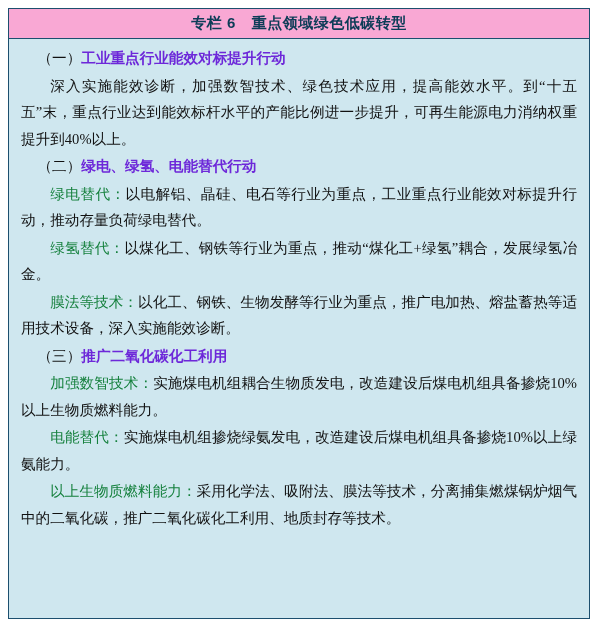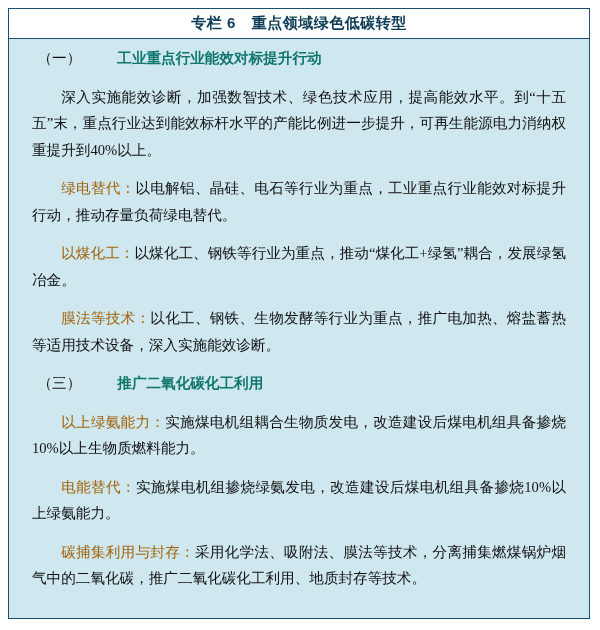--- a/index.html
+++ b/index.html
@@ -20,21 +20,21 @@
     width: 582px;
     height: 611px;
     box-sizing: border-box;
     border: 1px solid #1c4f6e;
     background: #cfe7ef;
   }
   .title-bar {
     height: 30px;
     box-sizing: border-box;
     border-bottom: 1px solid #1c4f6e;
-    background: #ffffff;
+    background: #f9a8d4;
     display: flex;
     align-items: center;
     justify-content: center;
   }
   .title-text {
     font-family: "Liberation Sans", sans-serif;
     font-weight: bold;
     font-size: 15px;
     color: #0d3c57;
     letter-spacing: 0.5px;
@@ -46,76 +46,78 @@
   .content {
     padding: 6px 11px 0 11px;
     box-sizing: border-box;
   }
   .para {
     font-size: 14.6px;
     line-height: 26.5px;
     color: #111111;
     text-align: justify;
     text-justify: inter-ideograph;
-    margin: 12px;
+    margin: 1px;
   }
   .indent {
     text-indent: 2em;
   }
   .heading {
     font-size: 14.6px;
     line-height: 26.5px;
     color: #111111;
     text-indent: 1.2em;
     margin: 0;
   }
   .bold-green {
-    color: #0f766e;
+    color: #6d28d9;
     font-weight: bold;
-    margin-left: 36px;
   }
   .lead {
-    color: #a16207;
+    color: #15803d;
   }
 </style>
 </head>
 <body>
 
 <div class="box">
 
   <div class="title-bar">
     <div class="title-text">
       <span>专栏 6</span><span class="gap"></span><span>重点领域绿色低碳转型</span>
     </div>
   </div>
 
   <div class="content">
 
     <p class="heading">
       <span>（一）</span><span class="bold-green">工业重点行业能效对标提升行动</span>
     </p>
     <p class="para indent">深入实施能效诊断，加强数智技术、绿色技术应用，提高能效水平。到“十五五”末，重点行业达到能效标杆水平的产能比例进一步提升，可再生能源电力消纳权重提升到40%以上。</p>
 
+    <p class="heading">
+      <span>（二）</span><span class="bold-green">绿电、绿氢、电能替代行动</span>
+    </p>
     <p class="para indent">
       <span class="lead">绿电替代：</span><span>以电解铝、晶硅、电石等行业为重点，工业重点行业能效对标提升行动，推动存量负荷绿电替代。</span>
     </p>
     <p class="para indent">
-      <span class="lead">以煤化工：</span><span>以煤化工、钢铁等行业为重点，推动“煤化工+绿氢”耦合，发展绿氢冶金。</span>
+      <span class="lead">绿氢替代：</span><span>以煤化工、钢铁等行业为重点，推动“煤化工+绿氢”耦合，发展绿氢冶金。</span>
     </p>
     <p class="para indent">
       <span class="lead">膜法等技术：</span><span>以化工、钢铁、生物发酵等行业为重点，推广电加热、熔盐蓄热等适用技术设备，深入实施能效诊断。</span>
     </p>
 
     <p class="heading">
       <span>（三）</span><span class="bold-green">推广二氧化碳化工利用</span>
     </p>
     <p class="para indent">
-      <span class="lead">以上绿氨能力：</span><span>实施煤电机组耦合生物质发电，改造建设后煤电机组具备掺烧10%以上生物质燃料能力。</span>
+      <span class="lead">加强数智技术：</span><span>实施煤电机组耦合生物质发电，改造建设后煤电机组具备掺烧10%以上生物质燃料能力。</span>
     </p>
     <p class="para indent">
       <span class="lead">电能替代：</span><span>实施煤电机组掺烧绿氨发电，改造建设后煤电机组具备掺烧10%以上绿氨能力。</span>
     </p>
     <p class="para indent">
-      <span class="lead">碳捕集利用与封存：</span><span>采用化学法、吸附法、膜法等技术，分离捕集燃煤锅炉烟气中的二氧化碳，推广二氧化碳化工利用、地质封存等技术。</span>
+      <span class="lead">以上生物质燃料能力：</span><span>采用化学法、吸附法、膜法等技术，分离捕集燃煤锅炉烟气中的二氧化碳，推广二氧化碳化工利用、地质封存等技术。</span>
     </p>
 
   </div>
 </div>
 
 </body></html>

